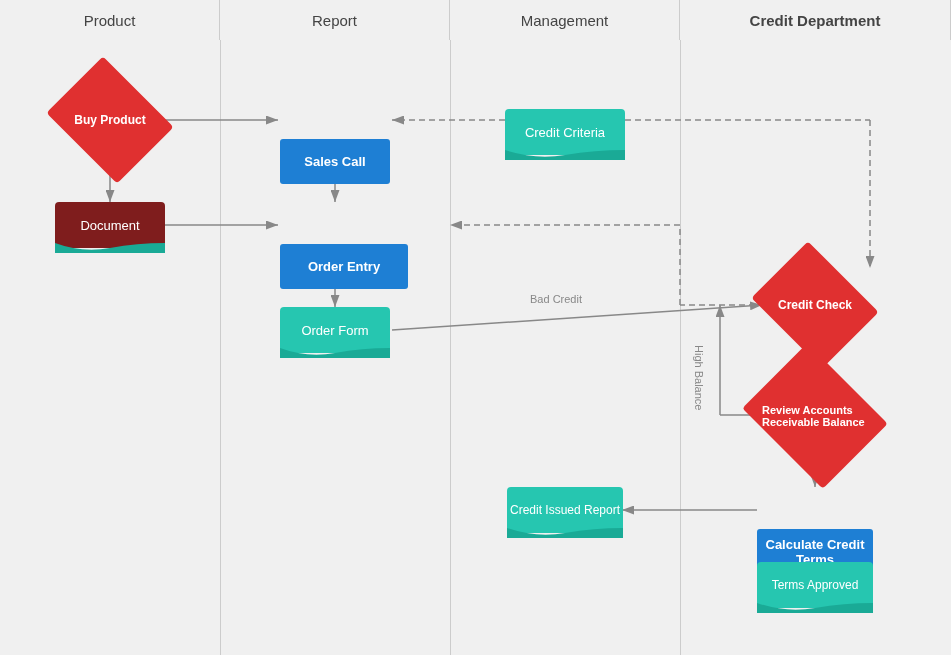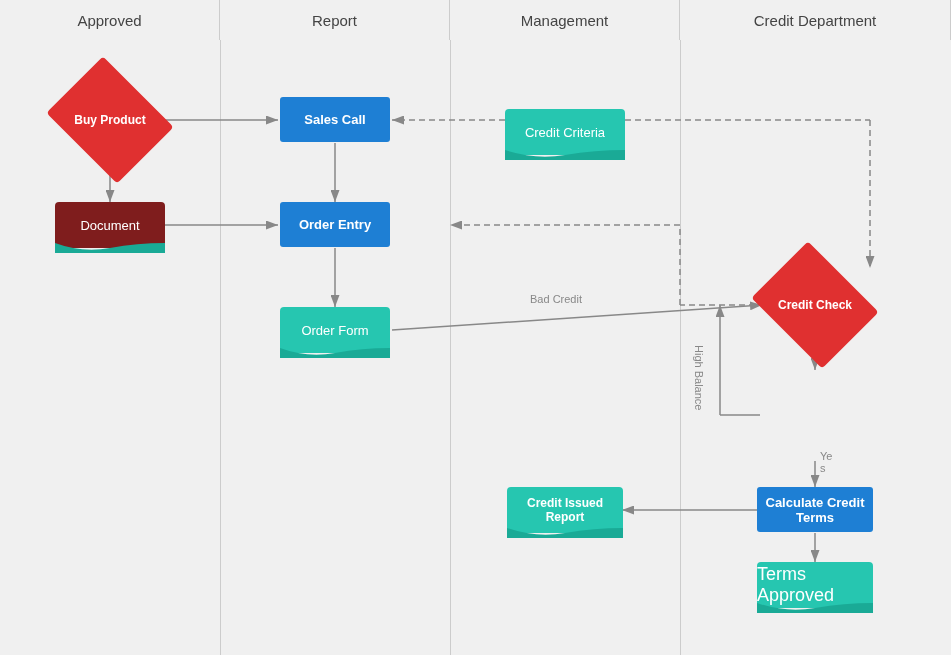--- a/index.html
+++ b/index.html
@@ -32,41 +32,42 @@
       position: absolute;
       top: 40px;
       bottom: 0;
       width: 1px;
       background: #ccc;
     }
     
     .header-customer { left: 0; width: 220px; }
     .header-sales { left: 220px; width: 230px; }
     .header-management { left: 450px; width: 230px; }
-    .header-credit { left: 680px; width: 271px; }
+    .header-credit { left: 680px; width: 271px; font-weight: bold; }
     .divider-1 { left: 220px; }
     .divider-2 { left: 450px; }
     .divider-3 { left: 680px; }
 
     
     .shape {
       position: absolute;
       display: flex;
       align-items: center;
       justify-content: center;
       text-align: center;
     }
 
     
     .rect-blue {
       background: #1e7fd4;
       color: white;
       font-size: 13px;
       font-weight: bold;
       border-radius: 2px;
+      margin-top: 42px;
     }
 
     
     .diamond {
       position: absolute;
       display: flex;
       align-items: center;
       justify-content: center;
     }
     .diamond-inner {
@@ -100,21 +101,21 @@
       font-size: 11px;
       color: #888;
     }
   </style>
 </head>
 <body>
 
 <div class="diagram-container">
 
   <div class="swimlane-header header-customer">
-    <span>Approved</span>
+    <span>Product</span>
   </div>
   <div class="swimlane-header header-sales">
     <span>Report</span>
   </div>
   <div class="swimlane-header header-management">
     <span>Management</span>
   </div>
   <div class="swimlane-header header-credit">
     <span>Credit Department</span>
   </div>
@@ -193,21 +194,21 @@
 
     <svg style="position:absolute;bottom:-5px;left:0;width:100%;height:10px;" viewBox="0 0 110 10" preserveAspectRatio="none">
       <path d="M0,0 Q27,10 55,5 Q82,0 110,0 L110,10 L0,10 Z" fill="#1aaa96"></path>
     </svg>
   </div>
 
   <div class="rect-blue shape" style="left:280px; top:97px; width:110px; height:45px; border-radius:3px;">
     <span>Sales Call</span>
   </div>
 
-  <div class="rect-blue shape" style="left:280px; top:202px; width:110px; height:45px; border-radius:3px;">
+  <div class="rect-blue shape" style="left:280px; top:202px; width:128px; height:45px; border-radius:3px;">
     <span>Order Entry</span>
   </div>
 
   <div style="position:absolute; left:280px; top:307px; width:110px; height:46px; background:#26c6b0; border-radius:4px; display:flex; align-items:center; justify-content:center; color:white; font-size:13px; font-weight:400;text-align:center;">
     <span>Order Form</span>
     <svg style="position:absolute;bottom:-5px;left:0;width:100%;height:10px;" viewBox="0 0 110 10" preserveAspectRatio="none">
       <path d="M0,0 Q27,10 55,5 Q82,0 110,0 L110,10 L0,10 Z" fill="#1aaa96"></path>
     </svg>
   </div>
 
@@ -216,32 +217,36 @@
     <svg style="position:absolute;bottom:-5px;left:0;width:100%;height:10px;" viewBox="0 0 120 10" preserveAspectRatio="none">
       <path d="M0,0 Q30,10 60,5 Q90,0 120,0 L120,10 L0,10 Z" fill="#1aaa96"></path>
     </svg>
   </div>
 
   <div class="diamond" style="left:765px; top:265px; width:100px; height:80px;">
     <div class="diamond-inner" style="background: #e03030; border-radius: 4px;"></div>
     <div class="diamond-text">Credit Check</div>
   </div>
 
+  <div class="diamond" style="left:758px; top:370px; width:114px; height:92px;">
+    <div class="diamond-inner" style="background: #e03030; border-radius: 4px;"></div>
+    <div class="diamond-text" style="font-size:11px;">Review Accounts Receivable Balance</div>
+  </div>
 
   <div class="rect-blue shape" style="left:757px; top:487px; width:116px; height:45px; border-radius:3px;">
     <span>Calculate Credit Terms</span>
   </div>
 
-  <div style="position:absolute; left:757px; top:562px; width:116px; height:46px; background:#26c6b0; border-radius:4px; display:flex; align-items:center; justify-content:center; color:white; font-size:18px; font-weight:500;">
+  <div style="position:absolute; left:757px; top:562px; width:116px; height:46px; background:#26c6b0; border-radius:4px; display:flex; align-items:center; justify-content:center; color:white; font-size:12px; font-weight:500;">
     <span>Terms Approved</span>
     <svg style="position:absolute;bottom:-5px;left:0;width:100%;height:10px;" viewBox="0 0 116 10" preserveAspectRatio="none">
       <path d="M0,0 Q29,10 58,5 Q87,0 116,0 L116,10 L0,10 Z" fill="#1aaa96"></path>
     </svg>
   </div>
 
-  <div style="position:absolute; left:507px; top:487px; width:116px; height:46px; background:#26c6b0; border-radius:4px; display:flex; align-items:center; justify-content:center; color:white; font-size:12px; font-weight:700; text-align:center;">
+  <div style="position:absolute; left:507px; top:487px; width:116px; height:46px; background:#26c6b0; border-radius:4px; display:flex; align-items:center; justify-content:center; color:white; font-size:12px; font-weight:400; text-align:center;">
     <span>Credit Issued Report</span>
     <svg style="position:absolute;bottom:-5px;left:0;width:100%;height:10px;" viewBox="0 0 116 10" preserveAspectRatio="none">
       <path d="M0,0 Q29,10 58,5 Q87,0 116,0 L116,10 L0,10 Z" fill="#1aaa96"></path>
     </svg>
   </div>
 
 </div>
 
 </body></html>

